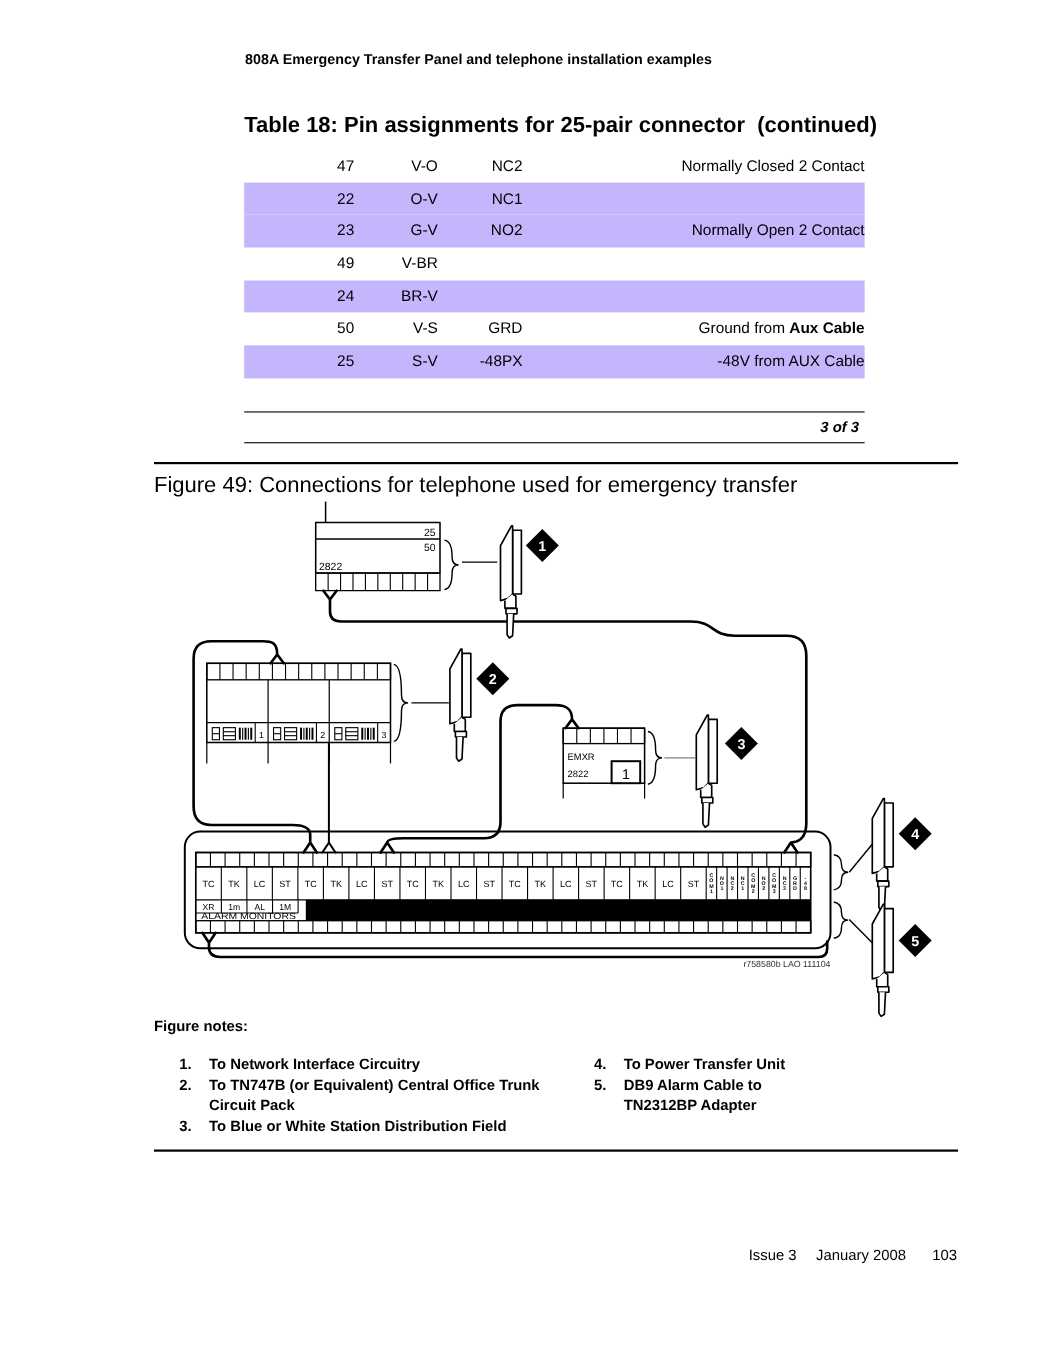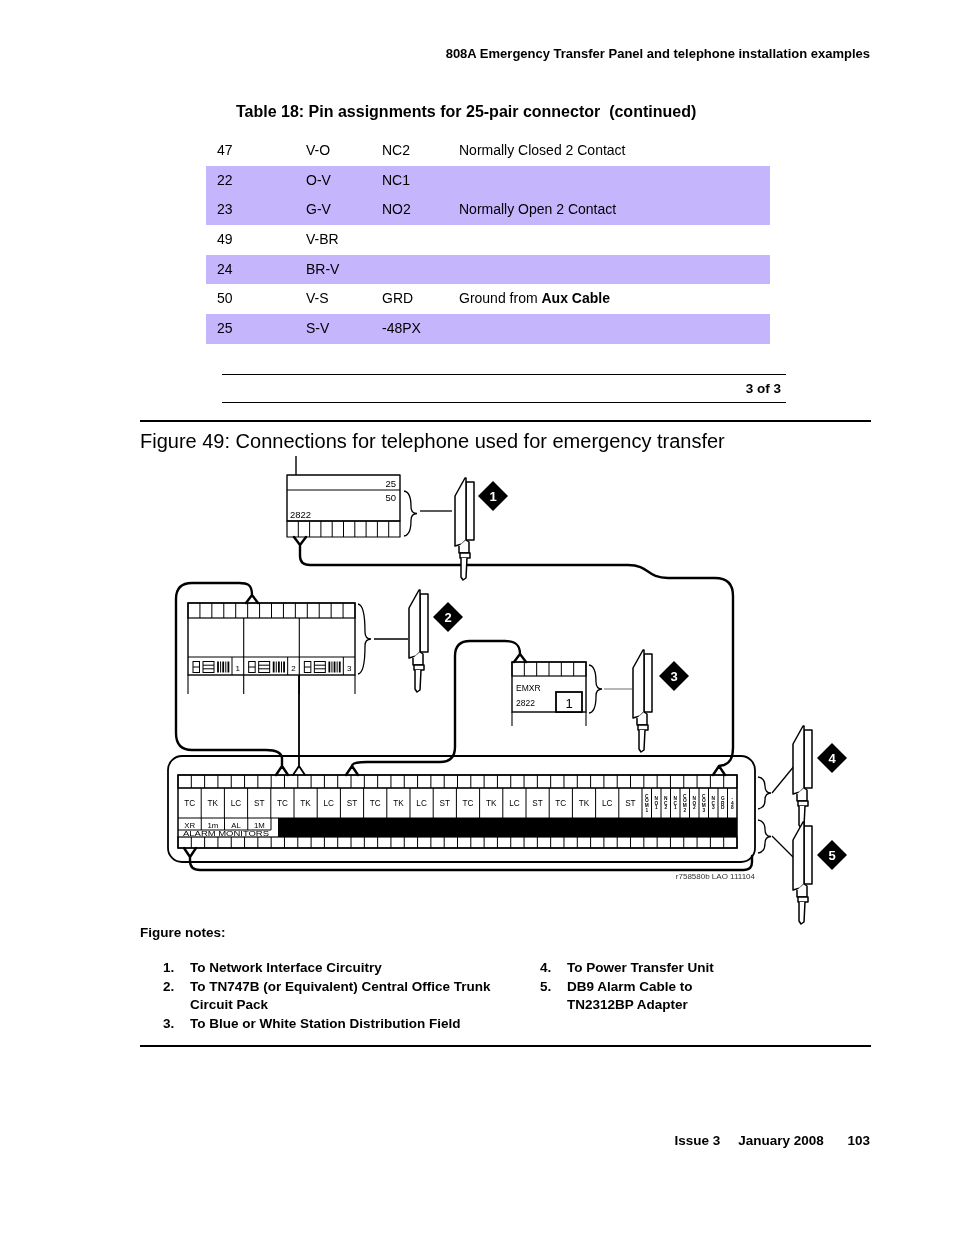--- a/index.html
+++ b/index.html
@@ -1,37 +1,37 @@
 <!DOCTYPE html>
 <html><head>
 <meta charset="utf-8">
 <style>
   html,body{margin:0;padding:0;background:#fff;}
   .page{position:relative;width:954px;height:1235px;background:#fff;overflow:hidden;
         font-family:"Liberation Sans",sans-serif;color:#000;}
-  .doc-header{position:absolute;top:46px;left:0;right:84px;text-align:right;
+  .doc-header{position:absolute;top:46px;left:0;right:84px;text-align:center;
               font-weight:bold;font-size:13px;}
-  .table-title{position:absolute;top:103px;left:236px;font-size:16px;font-weight:bold;white-space:pre;}
-  .pin-rows{position:absolute;top:136px;left:206px;width:564px;}
+  .table-title{position:absolute;top:103px;left:222px;font-size:20px;font-weight:bold;white-space:pre;}
+  .pin-rows{position:absolute;top:136px;left:222px;width:564px;text-align:right;}
   .trow{display:grid;grid-template-columns:89px 76px 77px 1fr;height:29.7px;line-height:29.7px;
         font-size:14px;padding-left:11px;box-sizing:border-box;}
   .trow.stripe{background:#c4b5fd;}
   .table-footer-row{position:absolute;top:374px;left:222px;width:564px;height:29px;line-height:28px;
         border-top:1.6px solid #000;border-bottom:1.6px solid #000;text-align:right;
-        font-weight:bold;font-size:13.5px;padding-right:5px;box-sizing:border-box;}
+        font-weight:bold;font-style:italic;font-size:13.5px;padding-right:5px;box-sizing:border-box;}
   .rule{position:absolute;height:1.6px;background:#000;left:140px;width:731px;}
   .rule-top{top:420px;}
   .rule-bottom{top:1045px;}
   .figure-title{position:absolute;top:430px;left:140px;font-size:20px;font-weight:normal;}
   .notes-title{position:absolute;top:925px;left:140px;font-size:13.5px;font-weight:bold;}
   .notes-col{position:absolute;font-size:13.5px;font-weight:bold;line-height:18.6px;}
   .notes-col1{top:959px;left:163px;width:334px;}
   .notes-col2{top:959px;left:540px;width:178px;}
   .note-item{display:grid;grid-template-columns:27px 1fr;}
-  .doc-footer{position:absolute;top:1133px;right:84px;font-size:13.5px;font-weight:bold;text-align:right;}
+  .doc-footer{position:absolute;top:1133px;right:84px;font-size:13.5px;font-weight:normal;text-align:right;}
   .doc-footer .f-date{margin-left:14px;}
   .doc-footer .f-page{margin-left:20px;}
   #fig-svg{position:absolute;left:0;top:0;font-family:"Liberation Sans",sans-serif;}
 </style>
 </head>
 <body>
 
 <div class="page">
 
   <div class="doc-header">808A Emergency Transfer Panel and telephone installation examples</div>
@@ -70,20 +70,21 @@
       <div class="trow">
         <span>50</span>
         <span>V-S</span>
         <span>GRD</span>
         <span>Ground from <b>Aux Cable</b></span>
       </div>
       <div class="trow stripe">
         <span>25</span>
         <span>S-V</span>
         <span>-48PX</span>
+        <span>-48V from AUX Cable</span>
       </div>
     </div>
   <div class="table-footer-row">
     <span>3 of 3</span>
   </div>
 
   <div class="rule rule-top"></div>
   <div class="figure-title">Figure 49: Connections for telephone used for emergency transfer</div>
 
   <svg id="fig-svg" width="954" height="1235" viewBox="0 0 954 1235">

